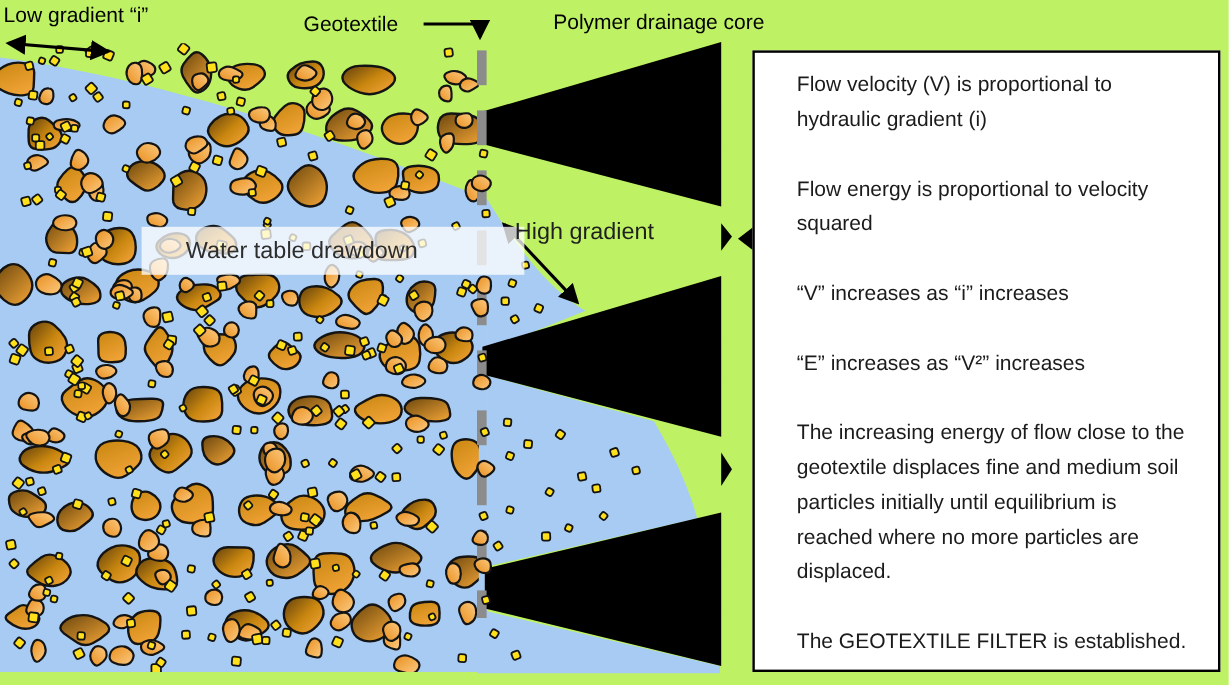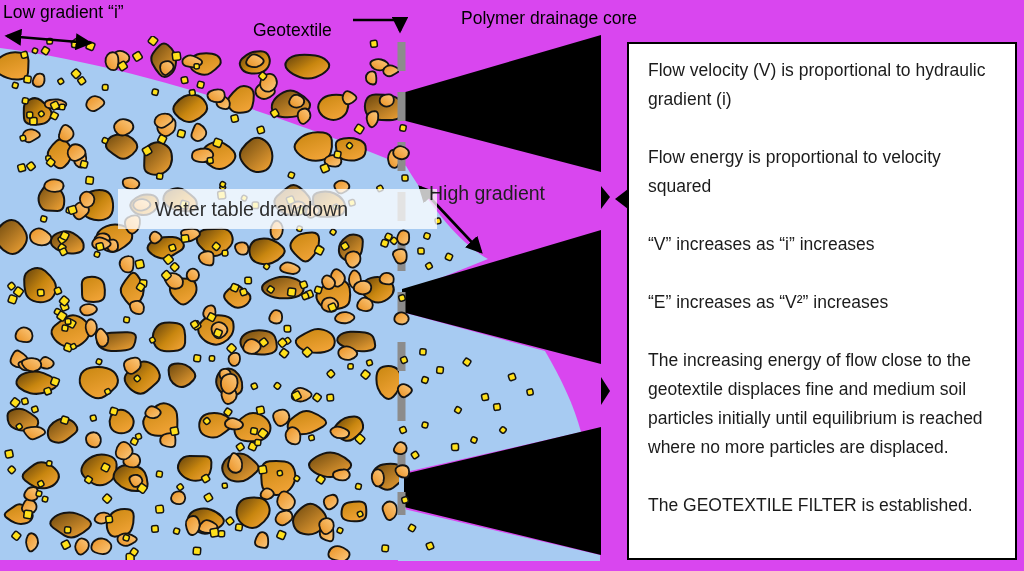--- a/index.html
+++ b/index.html
@@ -1,26 +1,26 @@
 <!DOCTYPE html>
 <html><head>
 <meta charset="utf-8">
 <style>
   html,body{margin:0;padding:0;background:#ffffff;}
-  #stage{position:relative;width:1024px;height:571px;background:#d946ef;overflow:hidden;
+  #stage{position:relative;width:1024px;height:571px;background:#bef264;overflow:hidden;
          font-family:"Liberation Sans",sans-serif;}
   #diagram-svg{position:absolute;left:0;top:0;}
   .lbl{position:absolute;color:#000;font-size:17.5px;white-space:nowrap;line-height:1.15;}
   .lbl-big{font-size:19.5px;color:#1f1f1f;}
   .overlay-lbl{position:absolute;background:rgba(255,255,255,0.76);color:#2d2d2d;
                display:flex;align-items:center;justify-content:center;
                font-size:19.5px;white-space:nowrap;}
   #info-box{position:absolute;left:627px;top:42px;width:390px;height:518px;
             box-sizing:border-box;border:2.5px solid #000;background:#ffffff;
-            padding:12px 19px 0 19px;color:#1b1b1b;font-size:17.5px;line-height:29px;}
+            padding:12px 19px 0 35px;color:#1b1b1b;font-size:17.5px;line-height:29px;}
   #info-box p{margin:0 0 29px 0;}
   #info-box p:last-child{margin-bottom:18px;}
 </style>
 </head>
 <body>
 
 <div id="stage">
 
   <svg id="diagram-svg" width="1024" height="571" viewBox="0 0 1024 571">
     <defs>
@@ -530,21 +530,21 @@
       </g>
 
     <g id="arrows" stroke="#000" stroke-width="2.6" fill="none">
       <line x1="7" y1="36" x2="90" y2="43" marker-start="url(#ah)" marker-end="url(#ah)"></line>
       <path d="M353,20 L394,20 Q400,20 400,26 L400,31" marker-end="url(#ah)"></path>
       <line x1="420" y1="187" x2="481" y2="252" marker-start="url(#ah)" marker-end="url(#ah)"></line>
     </g>
   </svg>
 
   <div class="lbl" style="left:3px;top:2px;">Low gradient “i”</div>
-  <div class="lbl" style="left:253px;top:10px;margin-top:10px;">Geotextile</div>
+  <div class="lbl" style="left:253px;top:10px;">Geotextile</div>
   <div class="lbl" style="left:461px;top:8px;">Polymer drainage core</div>
   <div class="overlay-lbl" style="left:118px;top:189px;width:319px;height:40px;padding-right:52px;box-sizing:border-box;">Water table drawdown</div>
   <div class="lbl lbl-big" style="left:429px;top:182px;">High gradient</div>
 
   <div id="info-box">
     <p>Flow velocity (V) is proportional to hydraulic gradient (i)</p>
     <p>Flow energy is proportional to velocity squared</p>
     <p>“V” increases as “i” increases</p>
     <p>“E” increases as “V²” increases</p>
     <p>The increasing energy of flow close to the geotextile displaces fine and medium soil particles initially until equilibrium is reached where no more particles are displaced.</p>

